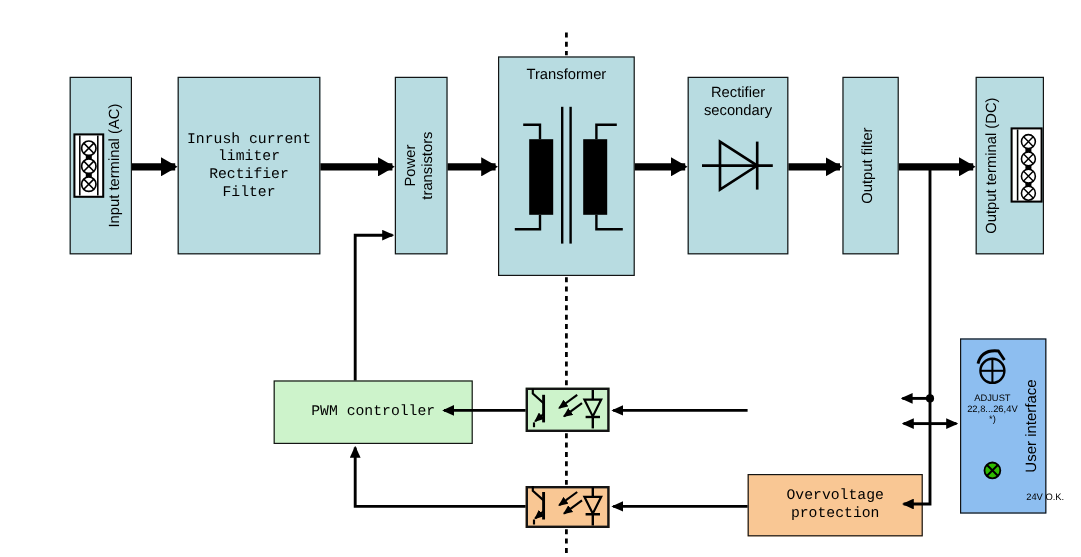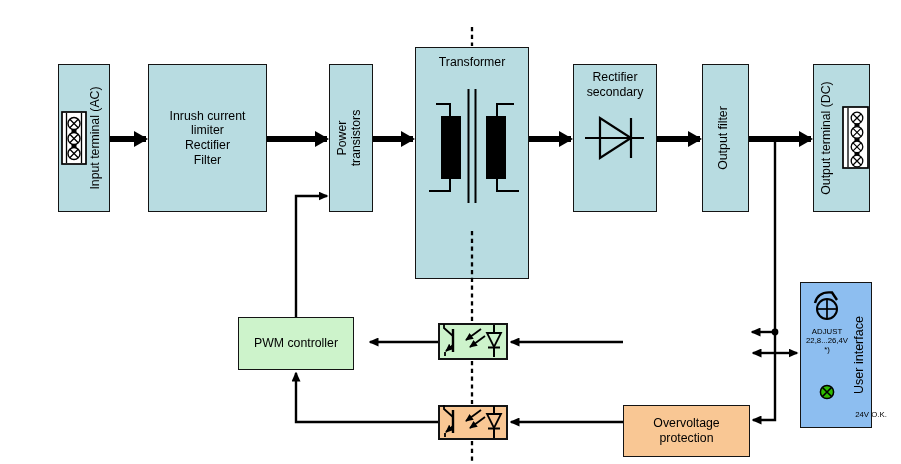--- a/index.html
+++ b/index.html
@@ -6,21 +6,21 @@
   #canvas {
     position:relative; width:901px; height:464px; background:#ffffff;
     font-family:"Liberation Sans", sans-serif; color:#000; overflow:hidden;
   }
   .block { position:absolute; box-sizing:border-box; border:1.4px solid #141414; }
   .teal   { background:#b8dce1; }
   .green  { background:#cdf3cb; }
   .orange { background:#f9c794; }
   .blue   { background:#8dbef0; }
   .flexc  { display:flex; align-items:center; justify-content:center; }
-  .lbl { font-size:12.3px; line-height:1.2; text-align:center; white-space:pre-line; }
+  .lbl { font-size:12.3px; line-height:1.2; text-align:center; white-space:pre-line;font-family:Liberation Mono, monospace; }
   .toplbl { text-align:center; font-size:12.3px; line-height:1.2; white-space:pre-line; }
   .vlabel {
     position:absolute; transform:rotate(-90deg); transform-origin:center;
     text-align:center; font-size:12.3px; line-height:1.12; white-space:pre-line;
   }
   .opto { border:2px solid #141414; }
   .smalltxt { position:absolute; font-size:7.8px; line-height:1.18; text-align:center; white-space:pre-line;margin-top:10px; }
   svg.overlay { position:absolute; left:0; top:0; pointer-events:none; }
 </style>
 </head>
@@ -32,43 +32,43 @@
 
   <div class="block teal flexc" style="left:148px;top:64px;width:119px;height:148px">
     <span class="lbl">Inrush current
 limiter
 Rectifier
 Filter</span>
   </div>
 
   <div class="block teal" style="left:329px;top:64px;width:44px;height:148px"></div>
 
-  <div class="block teal" style="left:415px;top:47px;width:114px;height:232px;padding-top:7px">
+  <div class="block teal" style="left:415px;top:47px;width:114px;height:183px;padding-top:7px">
     <div class="toplbl">Transformer</div>
   </div>
 
   <div class="block teal" style="left:573px;top:64px;width:84px;height:148px;padding-top:5px">
     <div class="toplbl">Rectifier
 secondary</div>
   </div>
 
   <div class="block teal" style="left:702px;top:64px;width:47px;height:148px"></div>
 
   <div class="block teal" style="left:813px;top:64px;width:57px;height:148px"></div>
 
-  <div class="block green flexc" style="left:238px;top:317px;width:116px;height:53px">
+  <div class="block green flexc" style="left:228px;top:317px;width:166px;height:53px">
     <span class="lbl">PWM controller</span>
   </div>
 
   <div class="block green opto" style="left:438px;top:323px;width:70px;height:37px"></div>
 
   <div class="block orange opto" style="left:438px;top:405px;width:70px;height:35px"></div>
 
 
-  <div class="block orange flexc" style="left:623px;top:405px;width:127px;height:52px">
+  <div class="block orange flexc" style="left:623px;top:395px;width:146px;height:52px">
     <span class="lbl">Overvoltage
 protection</span>
   </div>
 
   <div class="block blue" style="left:800px;top:282px;width:72px;height:146px"></div>
 
   <div class="vlabel" style="left:27px;top:130px;width:140px;height:16px">Input terminal (AC)</div>
   <div class="vlabel" style="left:306px;top:123px;width:90px;height:30px">Power
 transistors</div>
   <div class="vlabel" style="left:655px;top:130px;width:140px;height:16px">Output filter</div>

